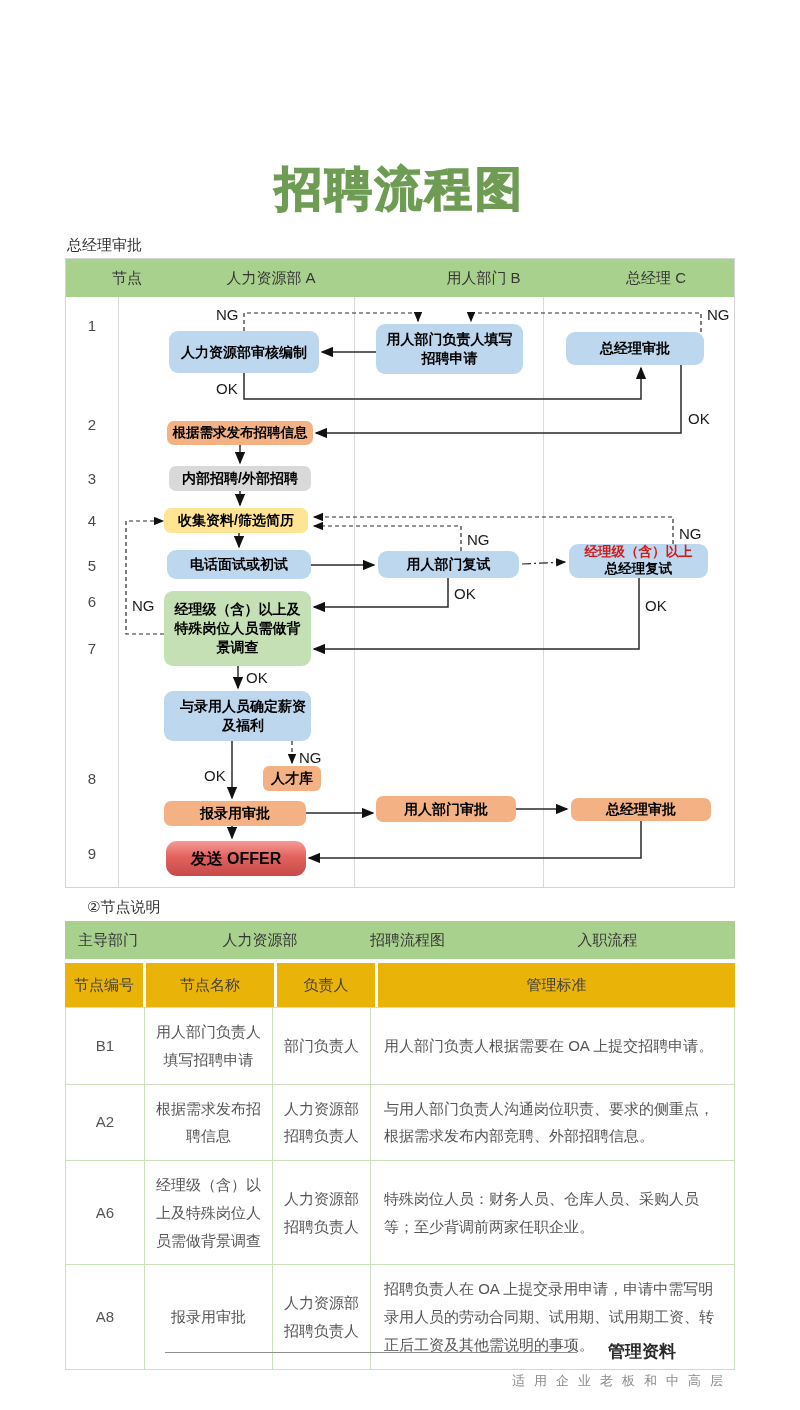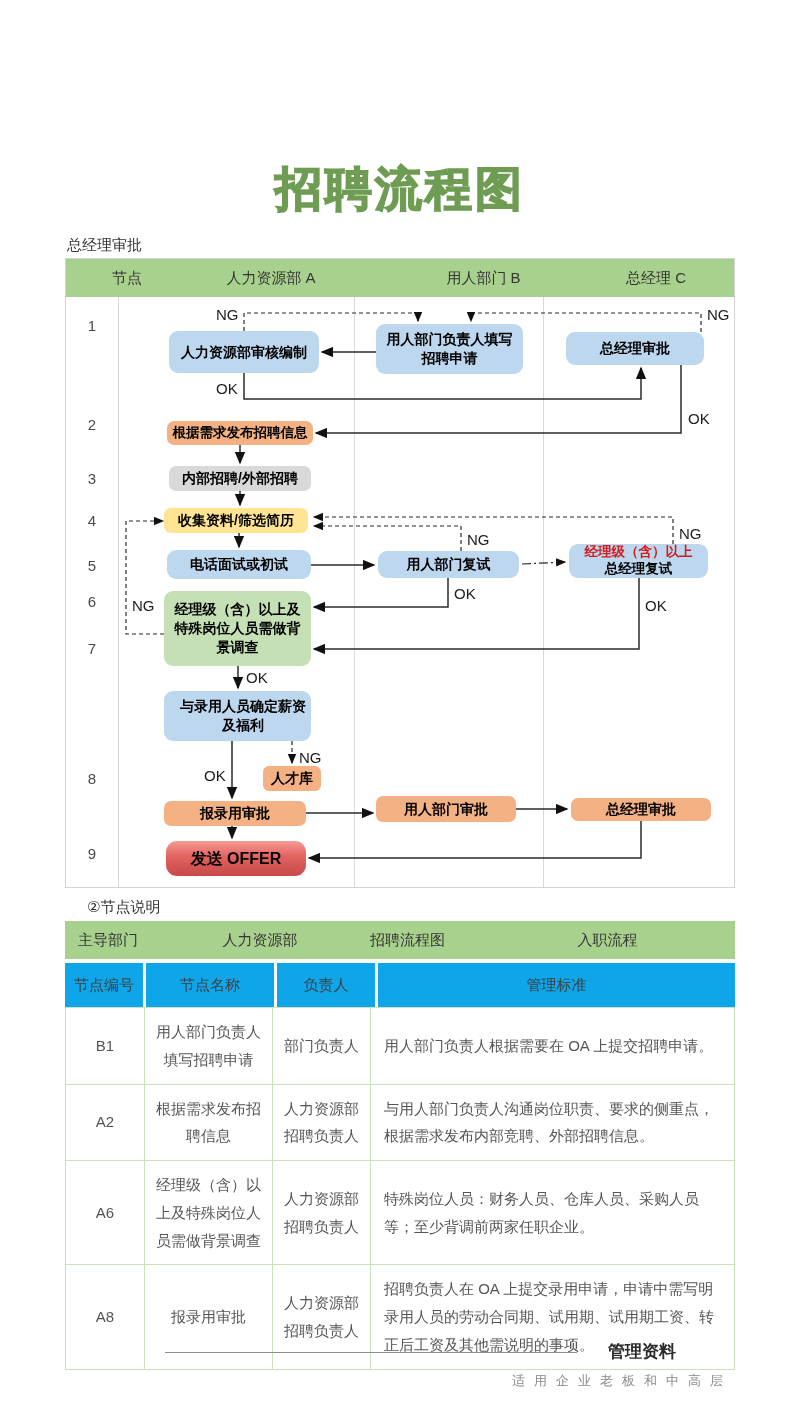--- a/index.html
+++ b/index.html
@@ -52,21 +52,21 @@
   
   .ntable{position:absolute;top:921px;left:65px;width:670px;box-sizing:border-box;}
   .meta-row{display:flex;height:38px;background:#a9d18e;align-items:center;
     font-size:15px;color:#353535;margin-bottom:4px;}
   .meta-row .mc{box-sizing:border-box;}
   .mc1{width:85px;padding-left:13px;}
   .mc2{width:220px;text-align:center;}
   .mc3{width:110px;}
   .mc4{flex:1;text-align:center;}
   .head2{display:flex;height:44px;}
-  .head2 .h2c{background:#0ea5e9;display:flex;align-items:center;justify-content:center;
+  .head2 .h2c{background:#eab308;display:flex;align-items:center;justify-content:center;
     font-size:15px;color:#3f3f3f;box-sizing:border-box;}
   .h2c + .h2c{margin-left:3px;}
   .w1{width:78px;} .w2{width:128px;} .w3{width:98px;} .w4{flex:1;}
   .tbody{border-left:1px solid #cbe3bb;border-right:1px solid #cbe3bb;
     border-bottom:1px solid #cbe3bb;box-sizing:border-box;}
   .trow{display:flex;border-top:1px solid #cbe3bb;background:#fff;}
   .trow .tc{box-sizing:border-box;font-size:15px;color:#555;line-height:1.85;
     display:flex;align-items:center;justify-content:center;text-align:center;
     padding:10px 6px;}
   .trow .tc + .tc{border-left:1px solid #cbe3bb;}

